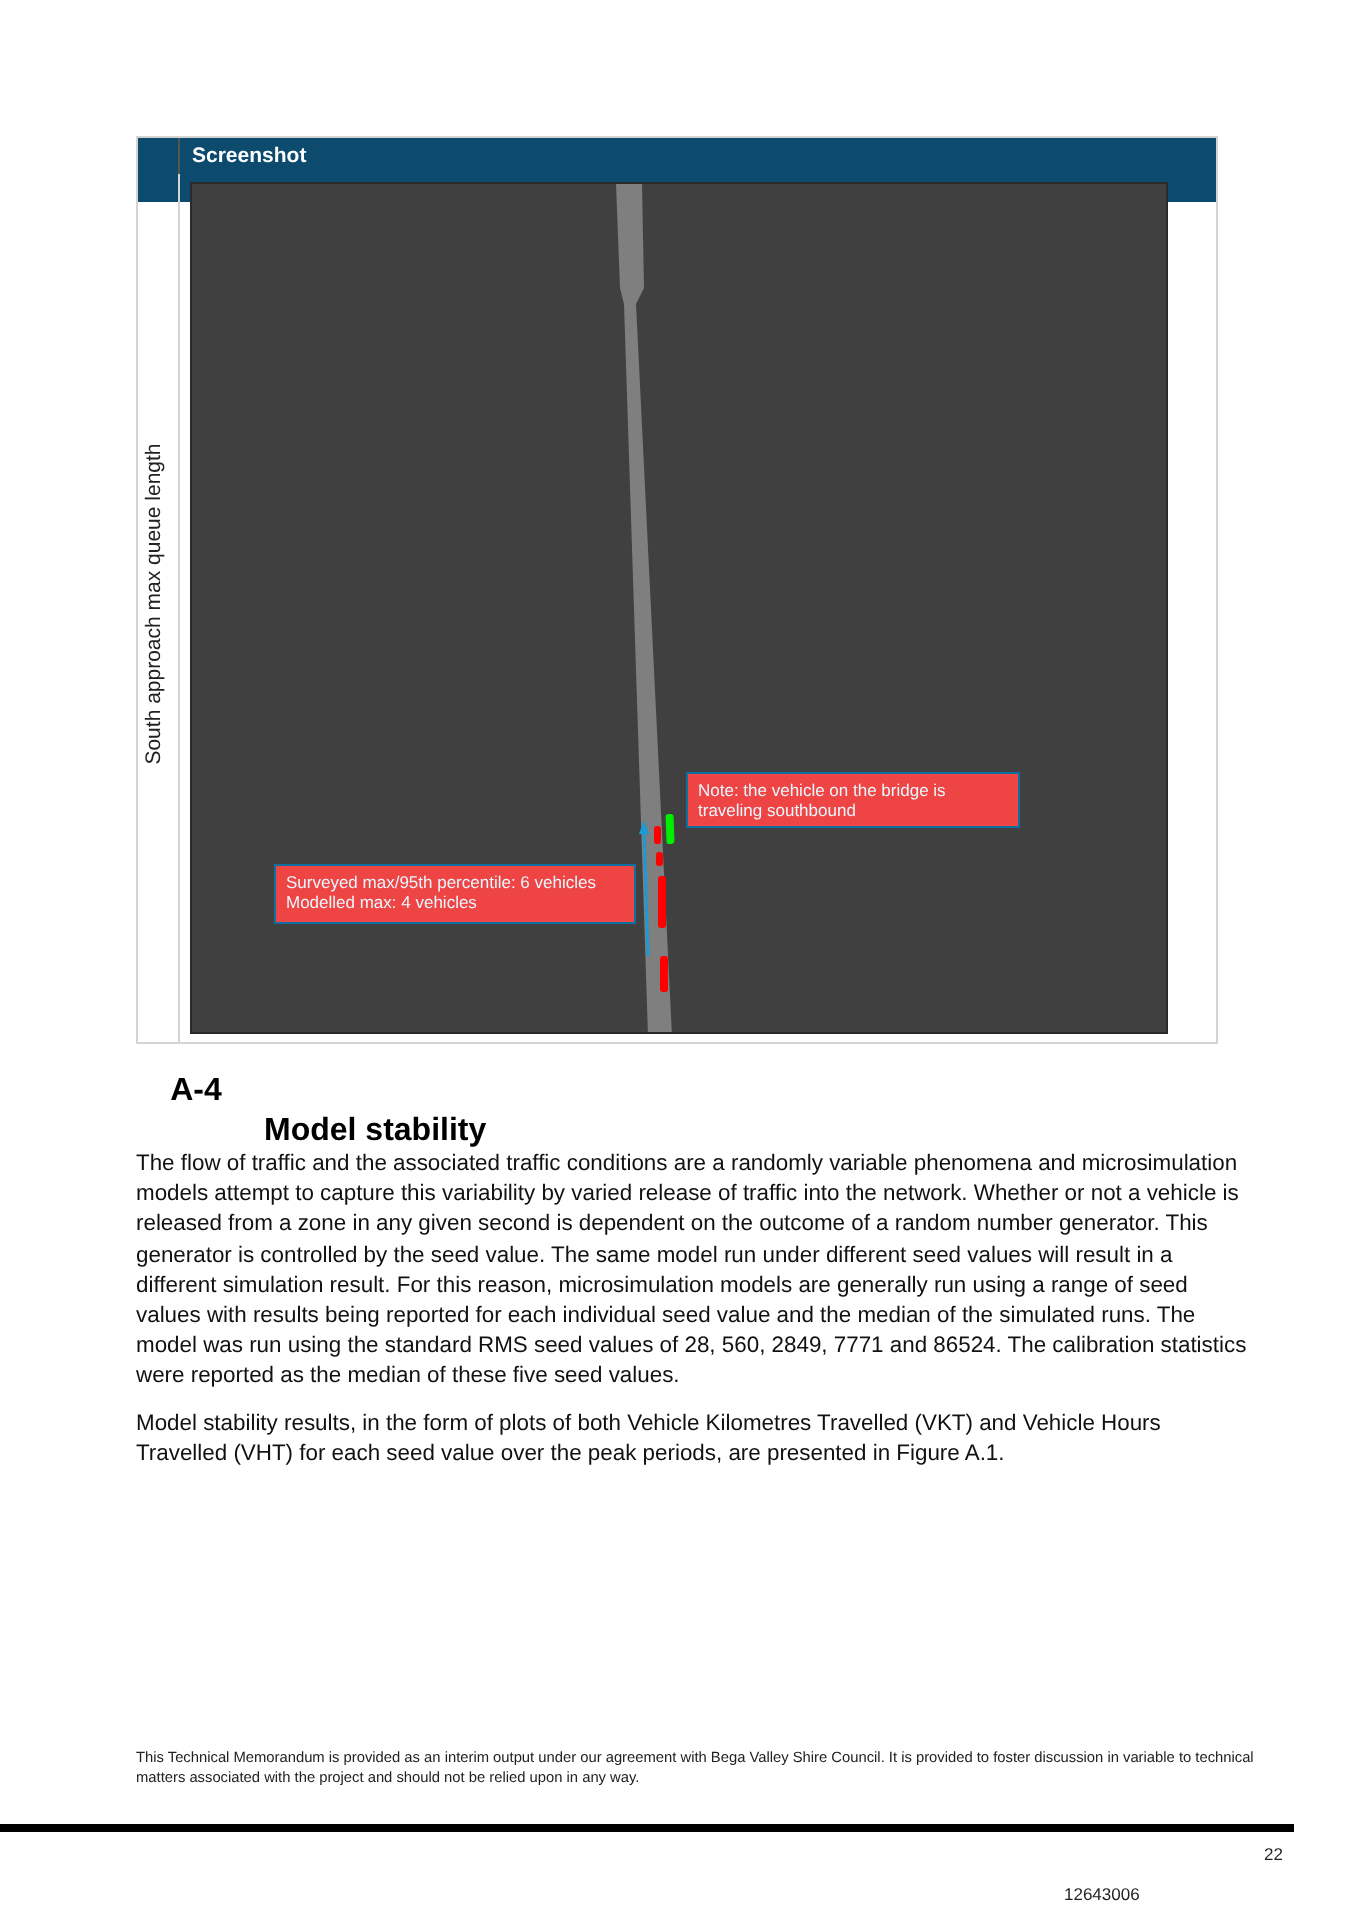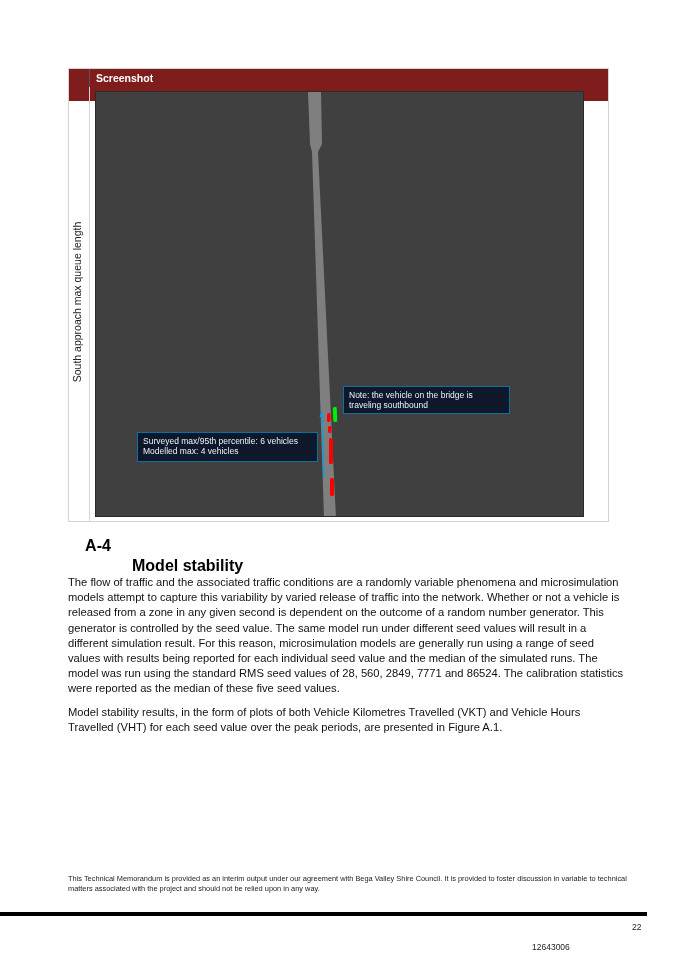--- a/index.html
+++ b/index.html
@@ -1,29 +1,29 @@
 <!DOCTYPE html>
 <html><head>
 <meta charset="utf-8">
 <style>
   * { box-sizing: border-box; margin: 0; padding: 0; }
   html, body { width: 675px; height: 953px; background: #ffffff; overflow: hidden; }
   body { position: relative; font-family: "Liberation Sans", sans-serif; color: #000; }
 
   .table { position: absolute; left: 68px; top: 68px; width: 541px; height: 454px; border: 1px solid #d4d4d4; }
-  .table-head { position: absolute; left: 0; top: 0; width: 539px; height: 32px; background: #7f1d1d; }
+  .table-head { position: absolute; left: 0; top: 0; width: 539px; height: 32px; background: #0c4a6e; }
   .table-head .sep { position: absolute; left: 20px; top: 0; width: 1px; height: 18px; background: #555; }
   .table-head .title { position: absolute; left: 27px; top: 3px; font-size: 10.5px; font-weight: bold; color: #fff; }
   .col-divider { position: absolute; left: 20px; top: 18px; width: 1px; height: 434px; background: #d4d4d4; }
   .row-label { position: absolute; left: -90px; top: 225px; width: 200px; height: 16px; transform: rotate(-90deg); transform-origin: center; font-size: 10.5px; color: #222; text-align: center; white-space: nowrap; }
 
   .sim { position: absolute; left: 26px; top: 22px; width: 489px; height: 426px; background: #404040; border: 1px solid #2a2a2a; overflow: hidden; }
   .road { position: absolute; left: 0; top: 0; width: 489px; height: 426px; }
 
-  .callout { position: absolute; background: #0f172a; border: 1px solid #0f6f9e; color: #e8f6fd; font-size: 8.5px; line-height: 10px; padding: 3px 5px; }
+  .callout { position: absolute; background: #ef4444; border: 1px solid #0f6f9e; color: #e8f6fd; font-size: 8.5px; line-height: 10px; padding: 3px 5px; }
   .callout-left { left: 41px; top: 340px; width: 181px; height: 30px; }
   .callout-right { left: 247px; top: 294px; width: 167px; height: 28px; }
 
   .heading { position: absolute; left: 68px; top: 537px; font-size: 16px; font-weight: bold; }
   .heading .num { position: absolute; left: 0; top: 0; width: 60px; text-align: center; }
   .heading .txt { position: absolute; left: 64px; top: 0; white-space: nowrap; margin-top: 20px; }
 
   .para { position: absolute; left: 68px; width: 560px; font-size: 11.2px; line-height: 15.2px; color: #111; }
   .p1 { top: 575px; }
   .p2 { top: 683px; margin-top: 22px; }

